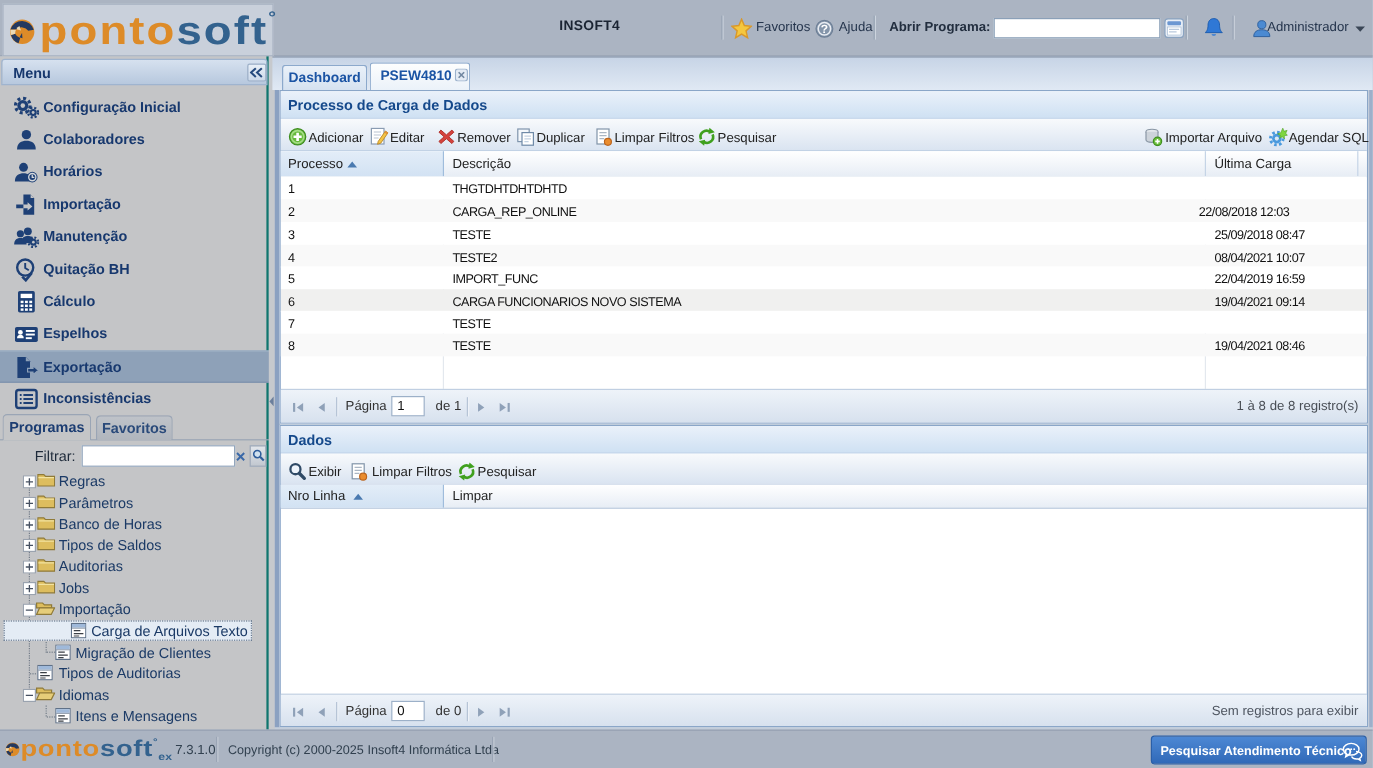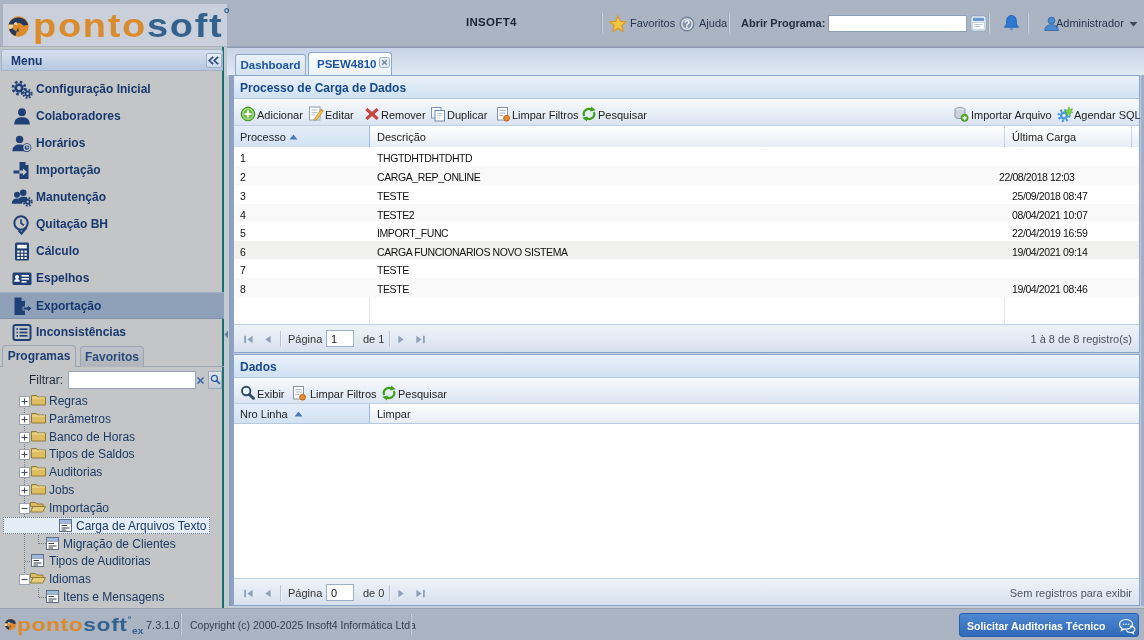--- a/index.html
+++ b/index.html
@@ -629,21 +629,21 @@
     <path d="M2.6 14.5 A15 15 0 0 0 3.1 20.8 L8.4 19.3 A9 9 0 0 1 9.4 14.4 Z" fill="#ead9b5"></path>
     <path d="M9.8 13.8 A8 8 0 0 1 13.6 10 L15.5 15.3 Z" fill="#ead9b5"></path>
     <path d="M13.8 23.8 A8 8 0 0 0 17.3 24.9 L16.8 18.5 Z" fill="#24395f"></path>
   </svg>
   <div class="abs logo" style="left:17px;top:5px;font-size:19px;letter-spacing:0.5px;transform:scale(1.2,1);transform-origin:0 0;"><span class="o1">ponto</span><span class="o2">soft</span><span class="o2" style="font-size:8px;vertical-align:9px;">°</span><span class="o2" style="font-size:8.5px;letter-spacing:0;vertical-align:-3px;">ex</span></div>
   <span class="abs ft-txt" style="left:146px;top:10px;">7.3.1.0</span>
   <span class="abs ft-sep" style="left:180px;"></span>
   <span class="abs ft-txt" style="left:190px;top:10px;font-size:10.5px;">Copyright (c) 2000-2025 Insoft4 Informática Ltda</span>
   <span class="abs ft-sep" style="left:410px;"></span>
   <div class="abs" id="helpbtn">
-    <span style="position:absolute;left:7px;top:6px;font-size:10.5px;white-space:nowrap;">Solicitar Auditorias Técnico</span>
+    <span style="position:absolute;left:7px;top:6px;font-size:10.5px;white-space:nowrap;">Pesquisar Atendimento Técnico</span>
     <svg style="position:absolute;left:158px;top:4px;" width="19" height="17" viewBox="0 0 19 17">
         <path d="M8 1.5 C4.4 1.5 1.5 3.6 1.5 6.3 C1.5 7.9 2.5 9.3 4 10.2 L3.4 12.6 L6.2 11 C6.8 11.1 7.4 11.2 8 11.2 C11.6 11.2 14.5 9 14.5 6.3 C14.5 3.6 11.6 1.5 8 1.5 Z" fill="none" stroke="#fff" stroke-width="1.2"></path>
         <path d="M12 8.2 C14.2 8.4 16.8 9.6 16.8 11.4 C16.8 12.4 16.1 13.3 15.1 13.9 L15.5 15.5 L13.6 14.4 C13.2 14.5 12.8 14.5 12.4 14.5 C10.5 14.5 8.9 13.6 8.3 12.4" fill="none" stroke="#fff" stroke-width="1.2"></path>
         <circle cx="5.5" cy="6.3" r="0.8" fill="#fff"></circle>
         <circle cx="8" cy="6.3" r="0.8" fill="#fff"></circle>
         <circle cx="10.5" cy="6.3" r="0.8" fill="#fff"></circle>
       </svg>
   </div>
 </div>
 

